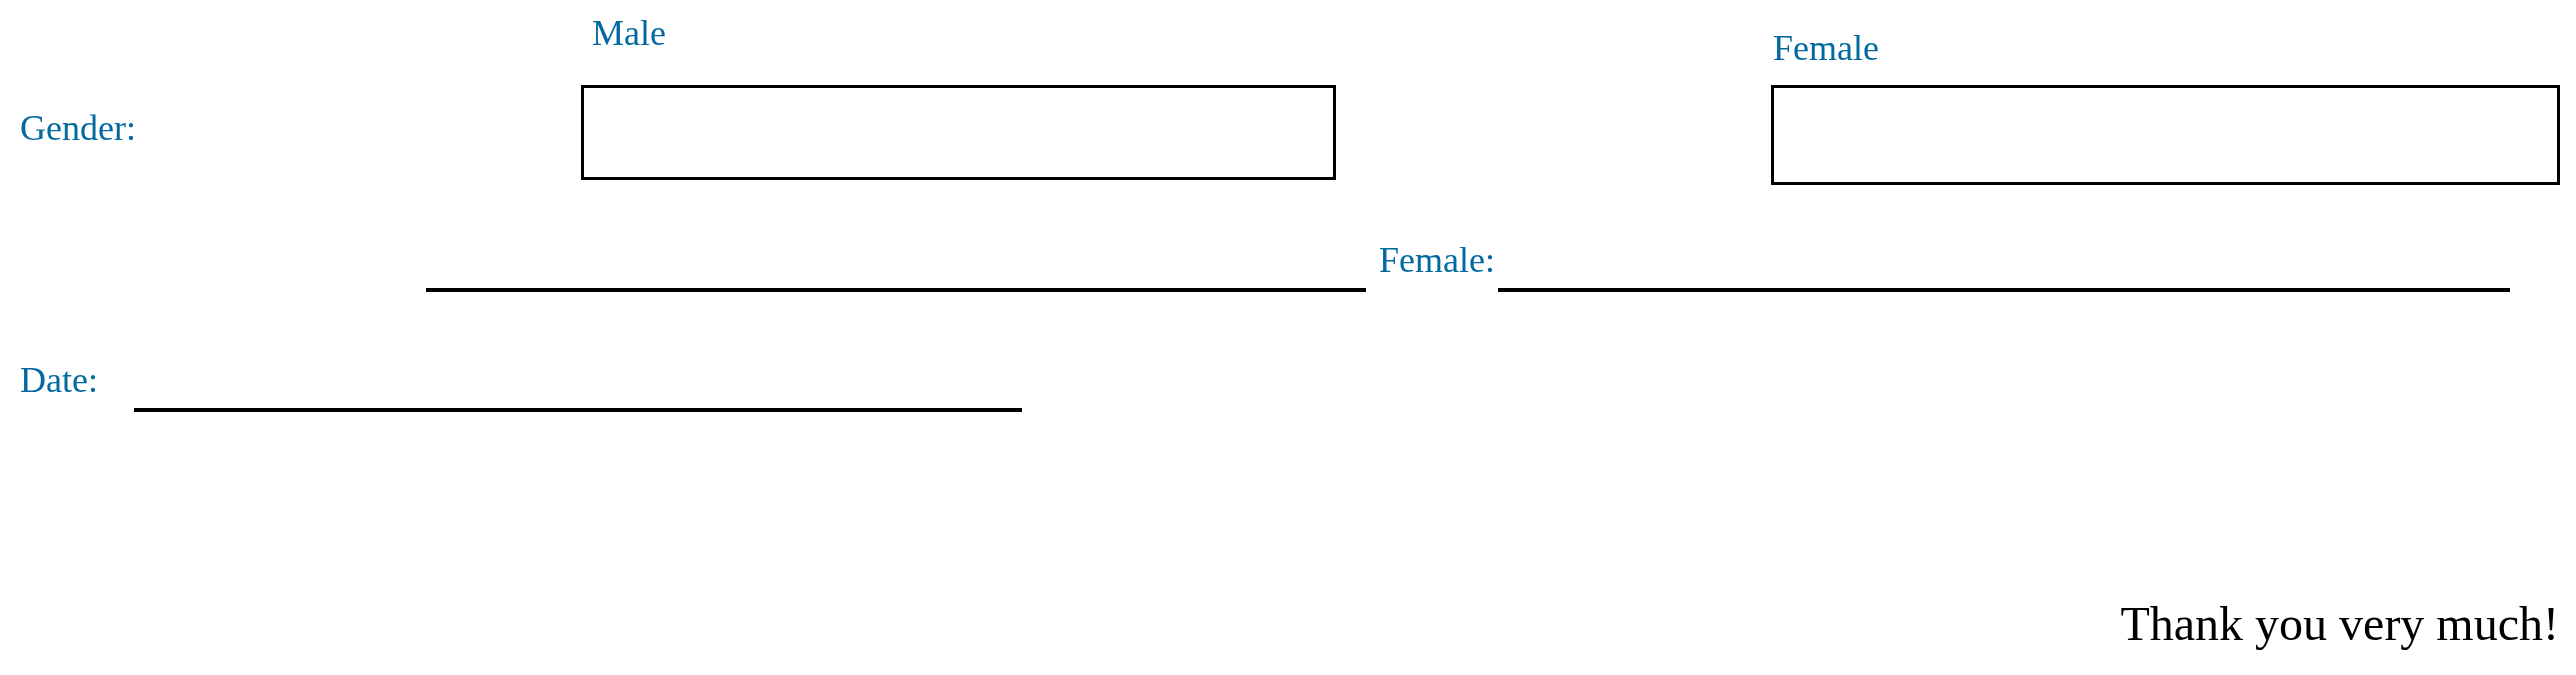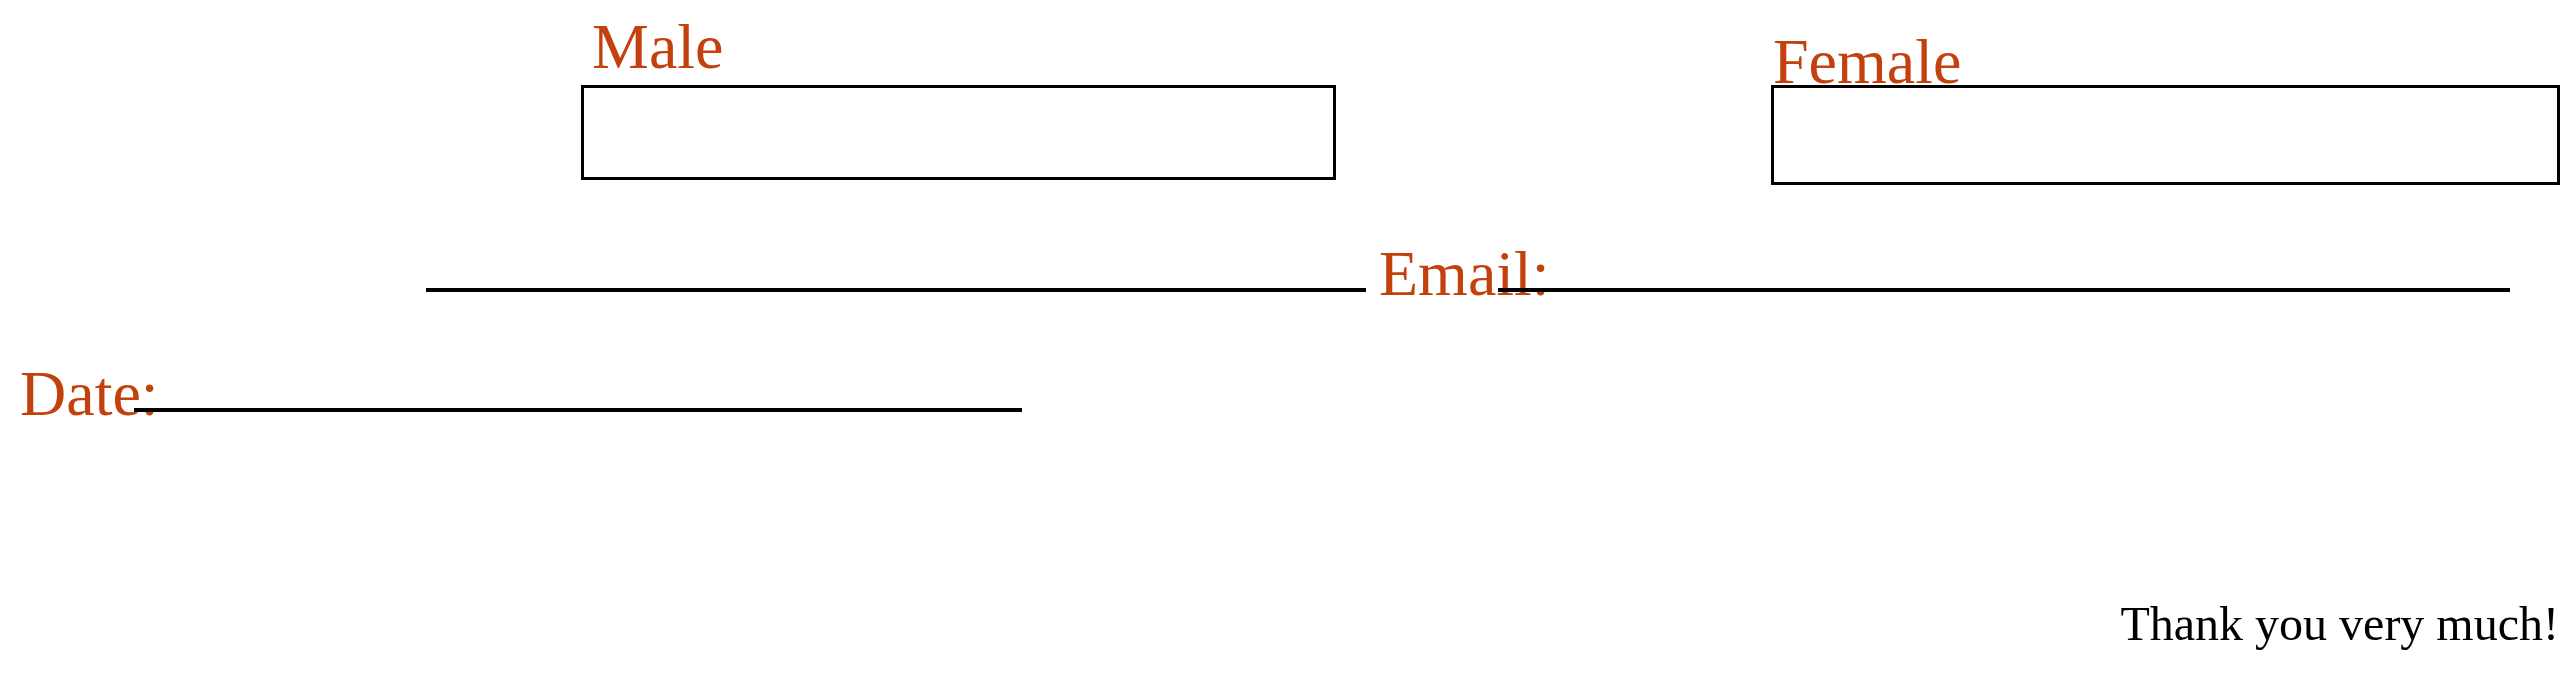--- a/index.html
+++ b/index.html
@@ -13,24 +13,24 @@
   }
   #form-page {
     position: relative;
     width: 2576px;
     height: 675px;
     background: #ffffff;
     overflow: hidden;
   }
   .txt {
     position: absolute;
-    font-size: 64px;
+    font-size: 36px;
     line-height: 1;
     white-space: nowrap;
-    color: #c2410c;
+    color: #0369a1;
   }
   
   #label-gender    { left: 20px;   top: 110px; }
   #label-male      { left: 592px;  top: 15.4px;  }
   #label-female    { left: 1773px; top: 30px;  }
 
   .checkbox-field {
     position: absolute;
     border: 3.1px solid #000000;
     background: #ffffff;
@@ -65,33 +65,34 @@
     white-space: nowrap;
     color: #000000;
     text-align: center;
   }
 </style>
 </head>
 <body>
 
 <div id="form-page">
 
+  <span class="txt" id="label-gender">Gender:</span>
 
   <span class="txt" id="label-male">Male</span>
 
   <div class="checkbox-field" id="checkbox-male"></div>
 
   <span class="txt" id="label-female">Female</span>
 
   <div class="checkbox-field" id="checkbox-female"></div>
 
 
   <div class="write-rule" id="rule-organization"></div>
 
-  <span class="txt" id="label-email">Email:</span>
+  <span class="txt" id="label-email">Female:</span>
 
   <div class="write-rule" id="rule-email"></div>
 
   <span class="txt" id="label-date">Date:</span>
 
   <div class="write-rule" id="rule-date"></div>
 
   <span id="closing-note">Thank you very much!</span>
 
 </div>

